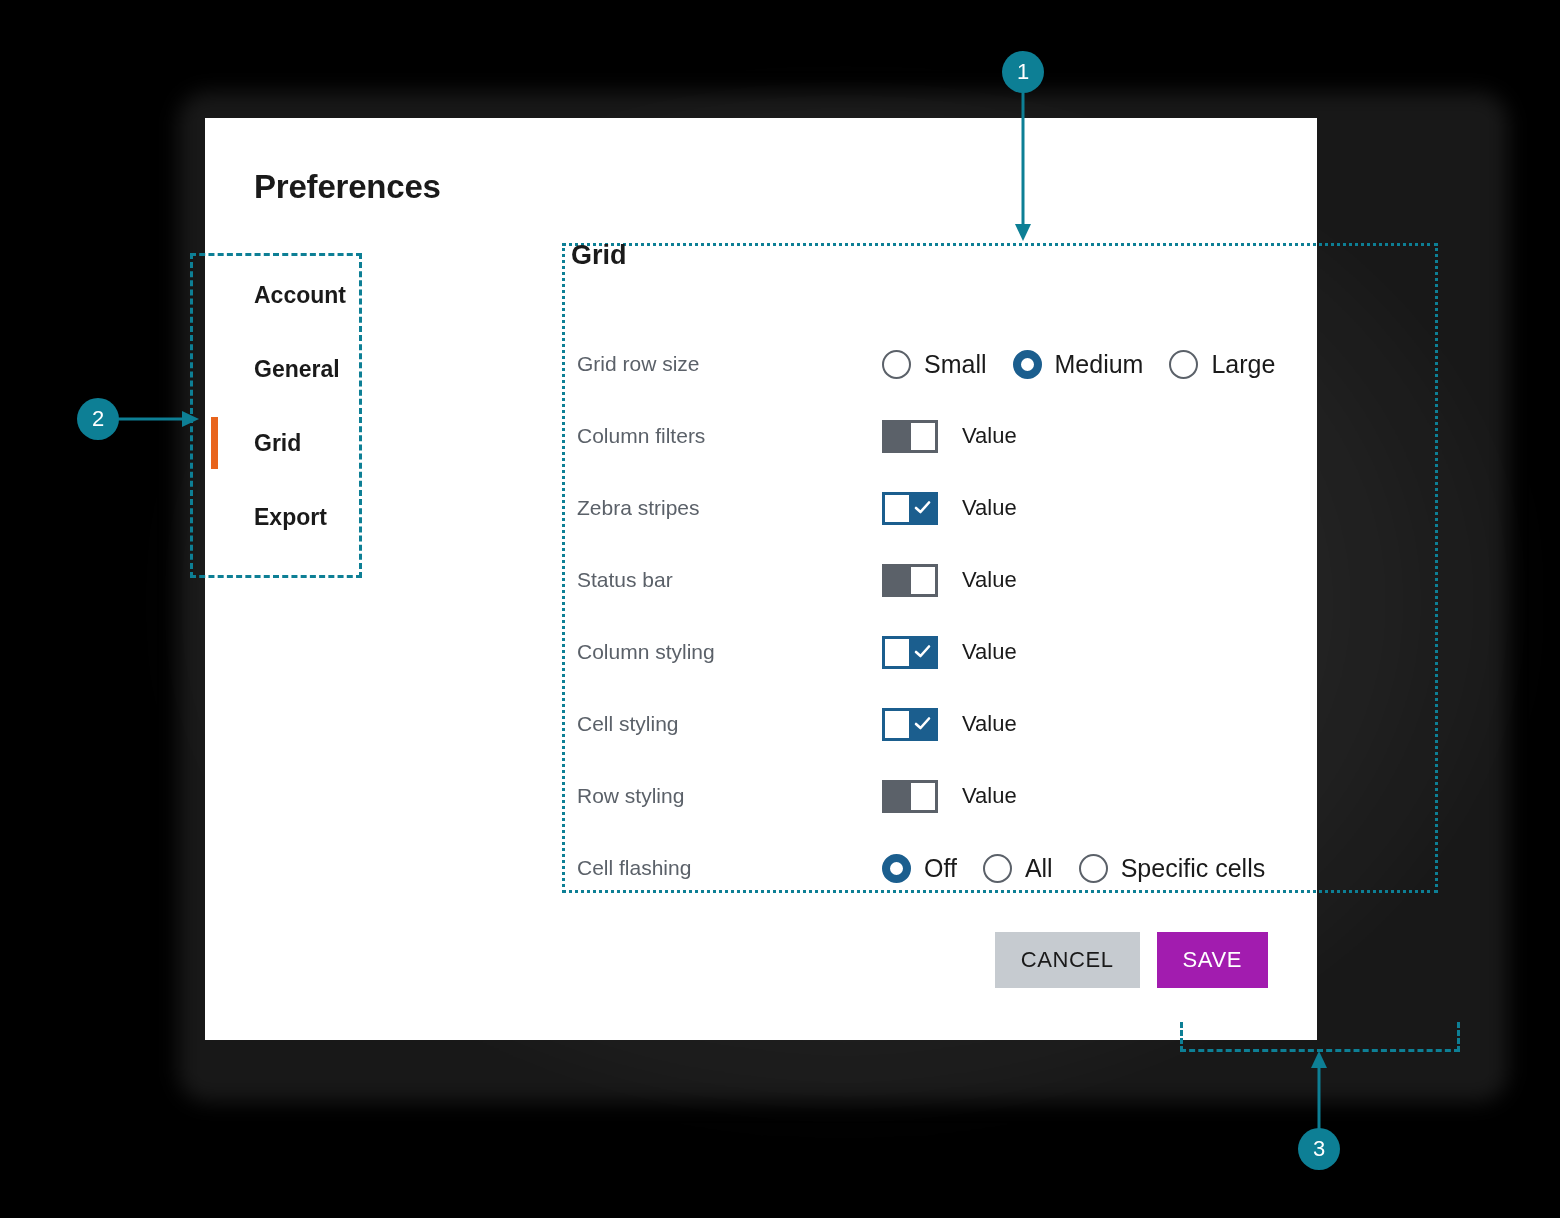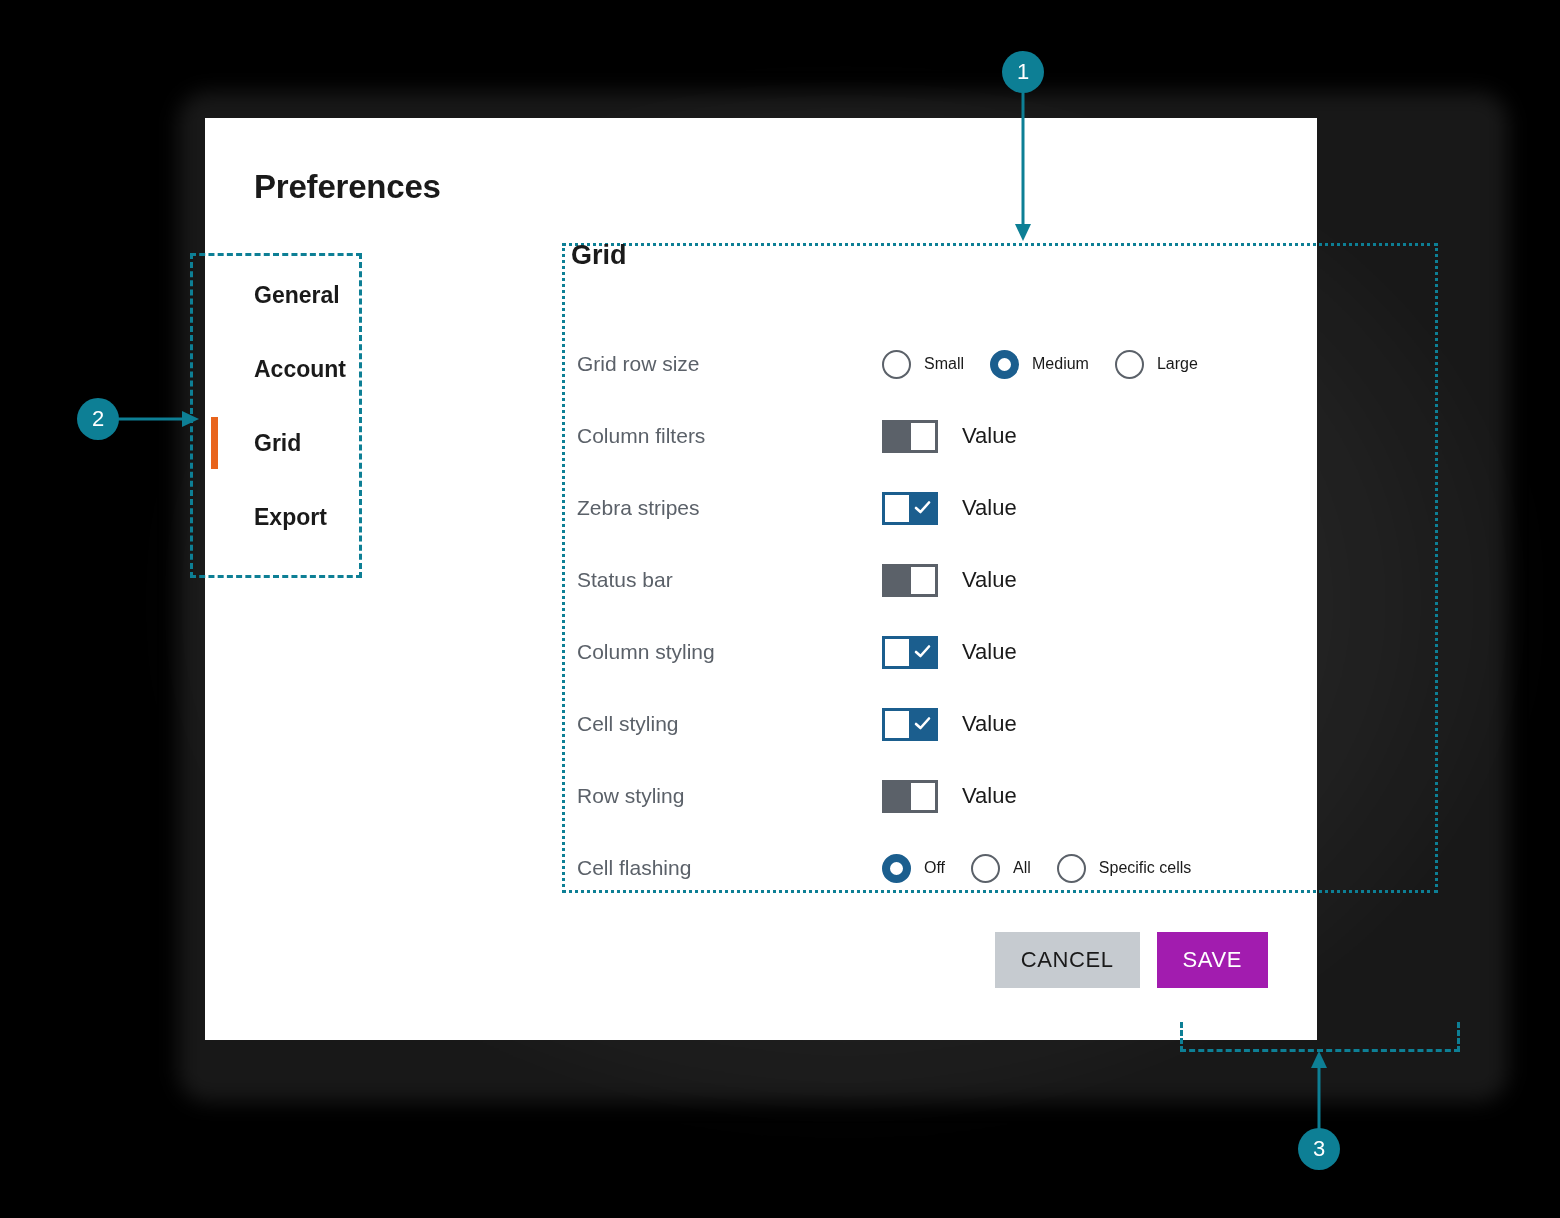--- a/index.html
+++ b/index.html
@@ -113,21 +113,21 @@
     border: 2px solid #5b6169;
     background: #ffffff;
     flex: 0 0 auto;
   }
   .radio.checked {
     border: 8px solid #1b5e8e;
     width: 29px; height: 29px;
   }
   .radio-label {
     margin-left: 13px;
-    font-size: 16px;
+    font-size: 25px;
     color: #1a1a1a;
     white-space: nowrap;
   }
 
   
   .toggle {
     width: 56px; height: 33px;
     border: 3px solid #5b6169;
     background: #ffffff;
     position: relative;
@@ -198,24 +198,24 @@
 
   <div class="card-shadow"></div>
   <div class="card-shadow2"></div>
 
   <div class="card">
 
     <div class="page-title">Preferences</div>
 
     <div class="nav" id="nav">
         <div class="nav-item">
+          <span>Account</span>
+        </div>
+        <div class="nav-item">
           <span>General</span>
-        </div>
-        <div class="nav-item">
-          <span>Account</span>
         </div>
         <div class="nav-item active">
           <span class="nav-marker"></span>
           <span>Grid</span>
         </div>
         <div class="nav-item">
           <span>Export</span>
         </div>
       </div>
 

